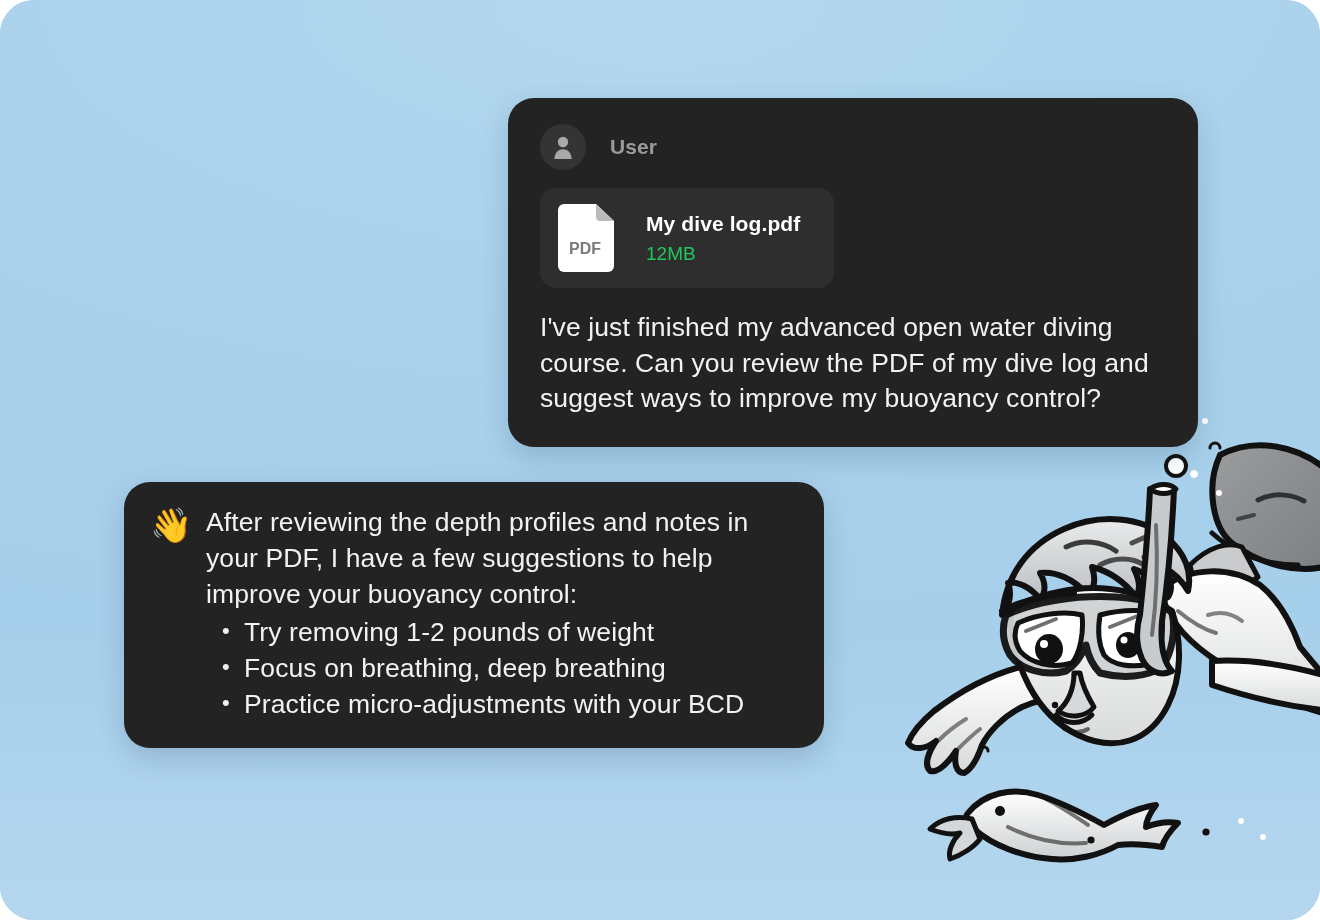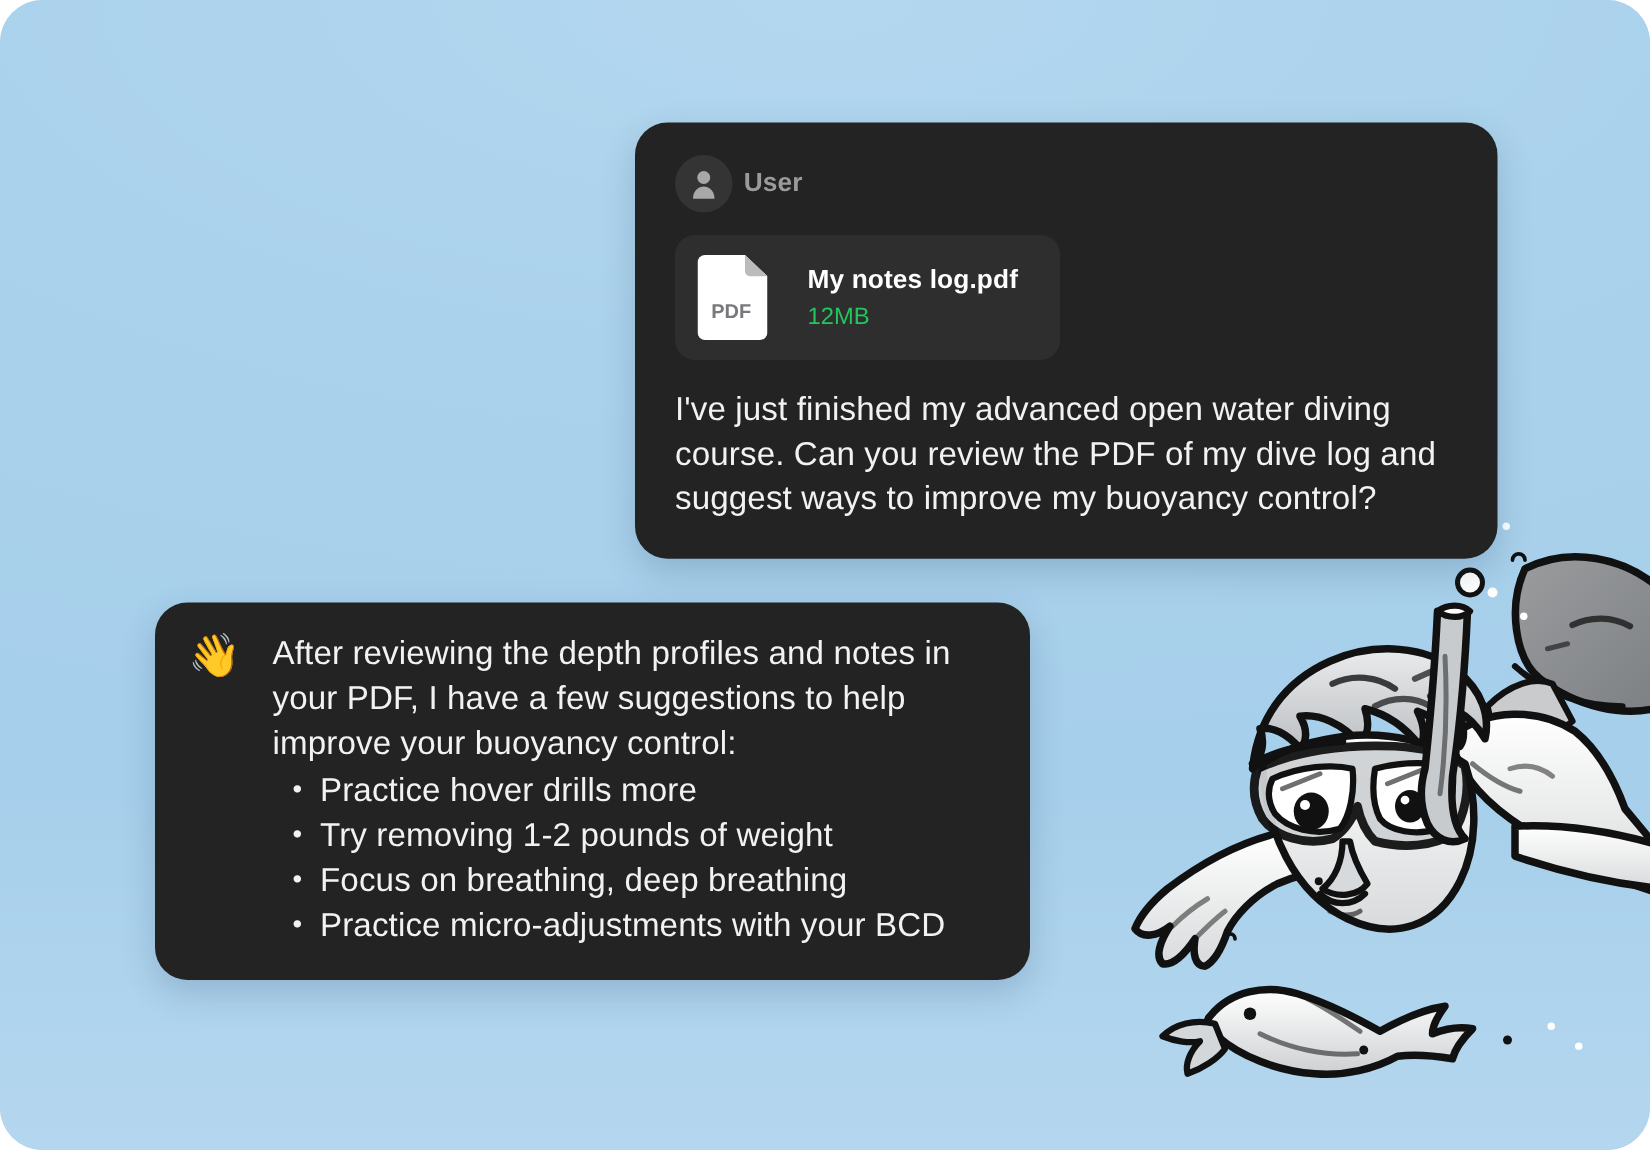--- a/index.html
+++ b/index.html
@@ -62,21 +62,21 @@
     left: 508px;
     top: 98px;
     width: 690px;
     padding: 26px 32px 30px 32px;
     box-sizing: border-box;
   }
 
   .user-head {
     display: flex;
     align-items: center;
-    gap: 9px;
+    gap: 24px;
     margin-bottom: 18px;
   }
   .avatar {
     width: 46px;
     height: 46px;
     border-radius: 50%;
     background: #343434;
     display: flex;
     align-items: center;
     justify-content: center;
@@ -141,21 +141,21 @@
     align-items: flex-start;
   }
   .wave-emoji {
     font-size: 34px;
     line-height: 38px;
     flex: 0 0 auto;
     margin-top: 2px;
     width: 44px;
     text-align: center;
   }
-  .assistant-text { flex: 1 1 auto; margin-left: 12px; }
+  .assistant-text { flex: 1 1 auto; }
   .assistant-intro {
     color: #f2f2f2;
     font-size: 26.5px;
     line-height: 36px;
     letter-spacing: 0.1px;
   }
   ul.suggestions {
     margin: 2px 0 0 0;
     padding-left: 38px;
     list-style: none;
@@ -384,35 +384,34 @@
 
     <div class="file-card">
       <div class="file-icon">
         <svg width="56" height="68" viewBox="0 0 56 68" aria-hidden="true">
           <path d="M6 0 H38 L56 17 V62 A6 6 0 0 1 50 68 H6 A6 6 0 0 1 0 62 V6 A6 6 0 0 1 6 0 Z" fill="#ffffff"></path>
           <path d="M38 0 L56 17 H42 A4 4 0 0 1 38 13 Z" fill="#b9bbbd"></path>
           <text x="27" y="50" font-family="Liberation Sans, sans-serif" font-size="16" font-weight="bold" fill="#78797c" text-anchor="middle">PDF</text>
         </svg>
       </div>
       <div class="file-meta">
-        <div class="file-title">My notes log.pdf</div>
+        <div class="file-title">My dive log.pdf</div>
         <div class="file-size">12MB</div>
       </div>
     </div>
 
     <div class="msg-text">I've just finished my advanced open water diving course. Can you review the PDF of my dive log and suggest ways to improve my buoyancy control?</div>
   </div>
 
   <div class="bubble" id="assistant-bubble">
     <div class="assistant-body">
       <div class="wave-emoji">👋</div>
       <div class="assistant-text">
         <div class="assistant-intro">After reviewing the depth profiles and notes in your PDF, I have a few suggestions to help improve your buoyancy control:</div>
         <ul class="suggestions">
-          <li>Practice hover drills more</li>
           <li>Try removing 1-2 pounds of weight</li>
           <li>Focus on breathing, deep breathing</li>
           <li>Practice micro-adjustments with your BCD</li>
         </ul>
       </div>
     </div>
   </div>
 
 </div>
 

